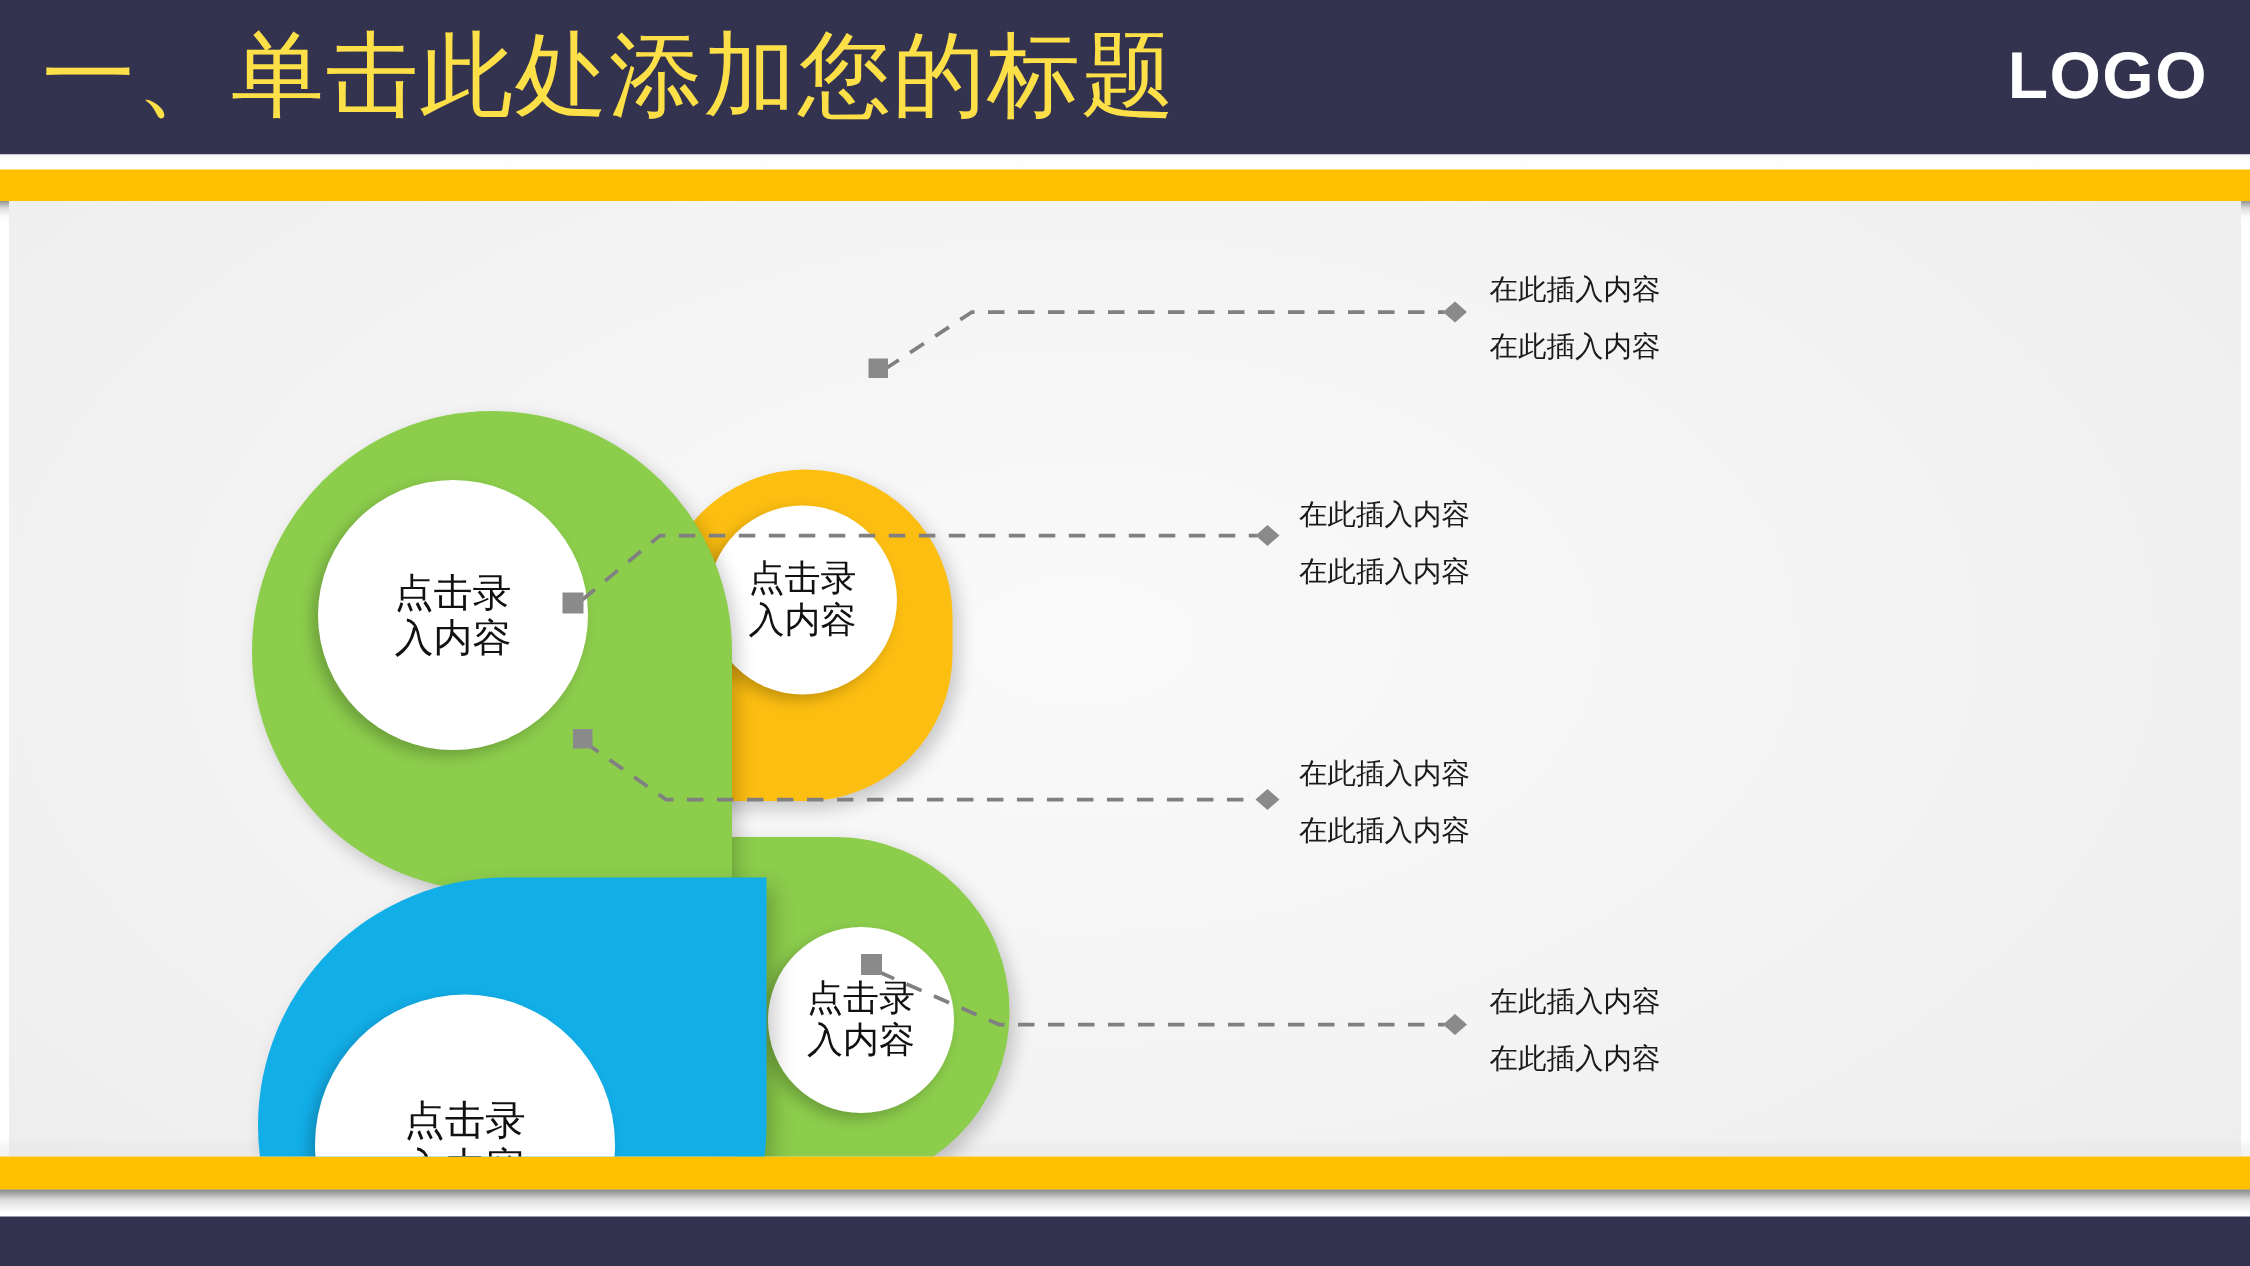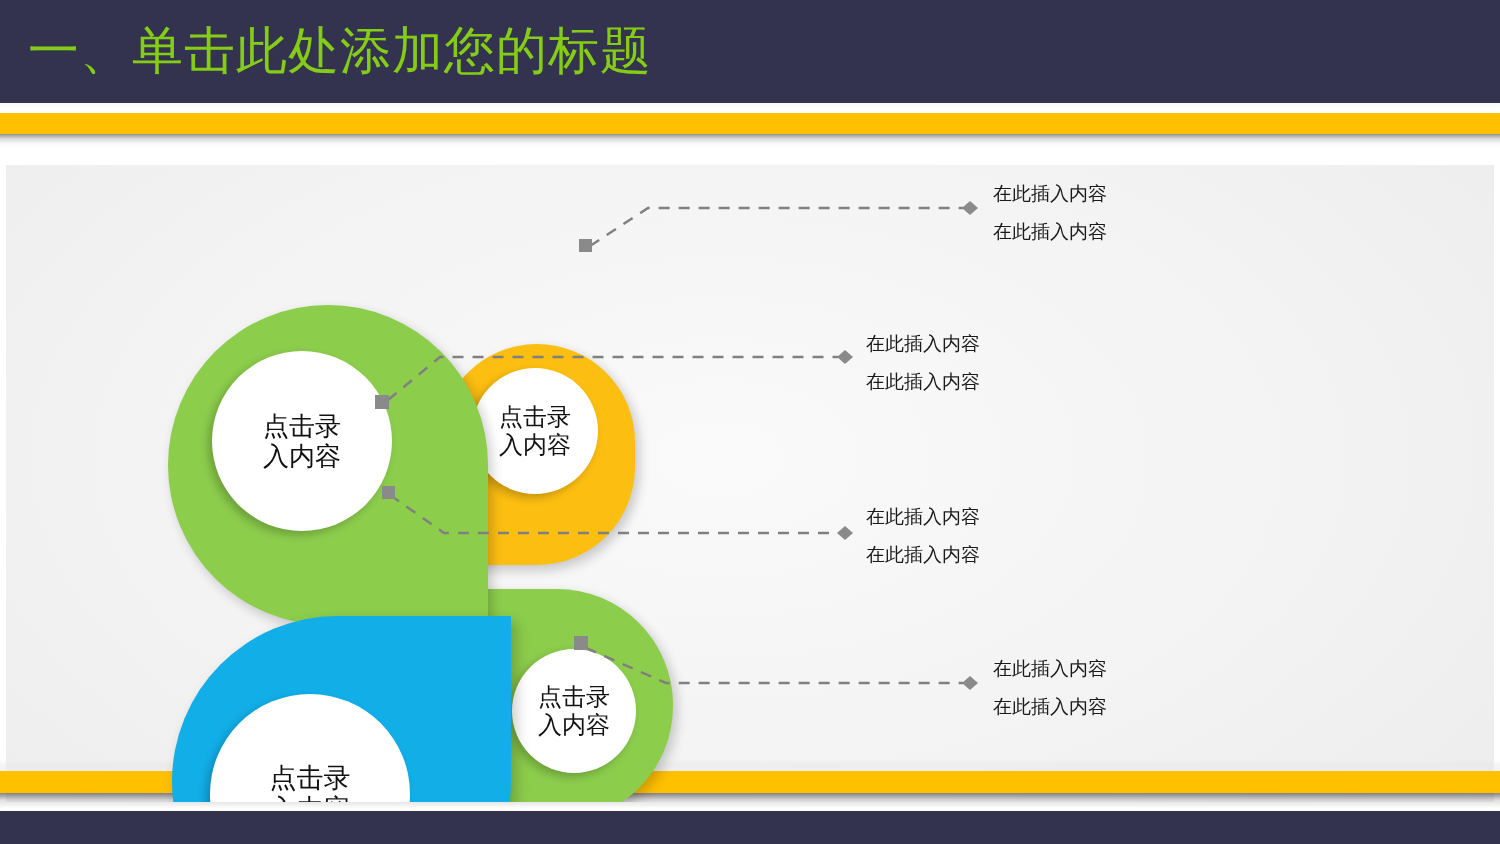--- a/index.html
+++ b/index.html
@@ -26,23 +26,23 @@
     left: 0;
     top: 0;
     width: 1500px;
     height: 103px;
     background: #333350;
   }
   .header-title {
     position: absolute;
     left: 28px;
     top: 14px;
-    font-size: 51px;
+    font-size: 62px;
     line-height: 74px;
-    color: #84cc16;
+    color: #fde047;
     letter-spacing: 1px;
     white-space: nowrap;
     font-weight: normal;
   }
   .header-logo {
     position: absolute;
     right: 28px;
     top: 24px;
     font-size: 44px;
     line-height: 54px;
@@ -80,21 +80,20 @@
   
   .canvas {
     position: absolute;
     left: 6px;
     top: 134px;
     width: 1488px;
     height: 637px;
     background:
       radial-gradient(ellipse 1100px 620px at 48% 46%, #fafafa 0%, #f4f4f4 45%, #efefef 78%, #ececec 100%);
     overflow: hidden;
-    margin-top: 31px;
   }
 
   
   .bottom-accent-shadow {
     position: absolute;
     left: 0;
     top: 759px;
     width: 1500px;
     height: 12px;
     background: linear-gradient(to bottom, rgba(255,255,255,0) 0%, rgba(225,225,225,0.35) 50%, rgba(235,235,235,0.6) 100%);
@@ -210,20 +209,21 @@
   #callout-3 { left: 866px; top: 498px; }
   #callout-4 { left: 993px; top: 650px; }
 </style>
 </head>
 <body>
 
 <div id="slide">
 
   <div class="header-bar">
     <div class="header-title">一、单击此处添加您的标题</div>
+    <div class="header-logo">LOGO</div>
   </div>
   <div class="header-gap"></div>
   <div class="top-accent"></div>
   <div class="top-accent-shadow"></div>
 
   <div class="canvas">
 
     <div class="pin" id="pin-green-1">
       <div class="pin-body"></div>
       <div class="pin-hole">

